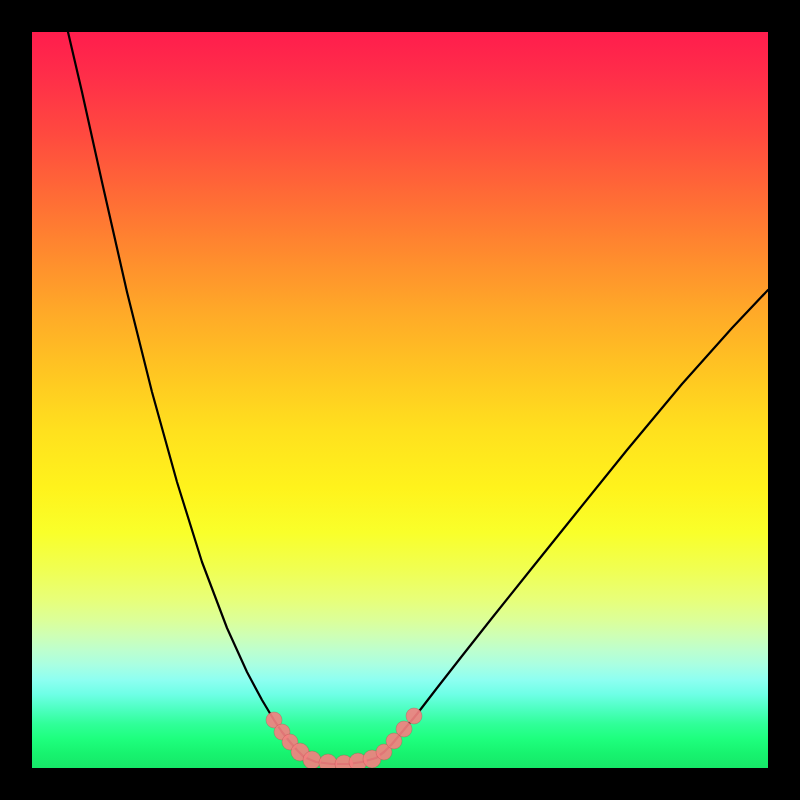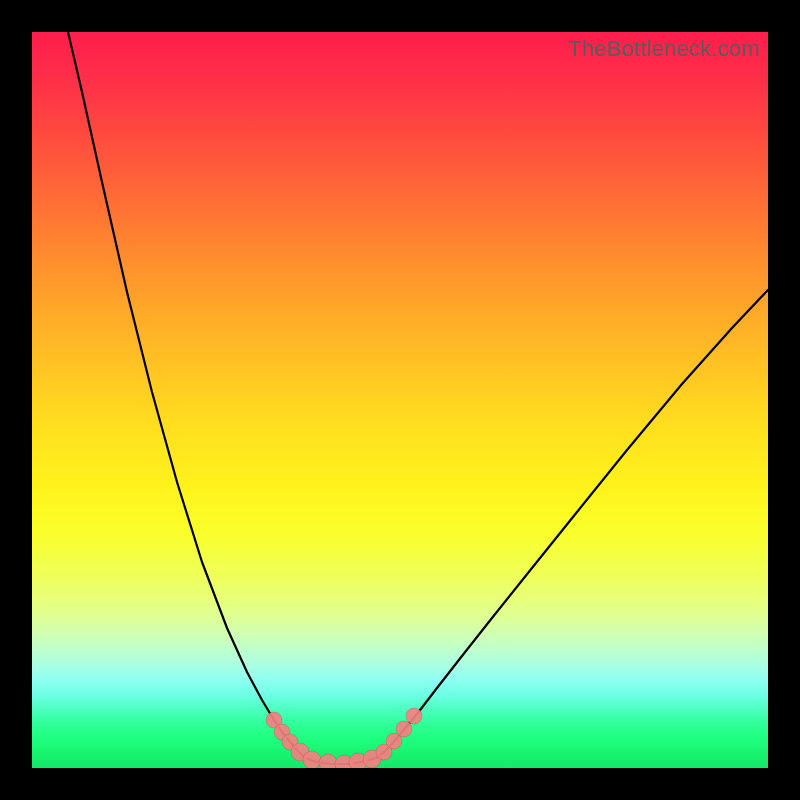--- a/index.html
+++ b/index.html
@@ -78,21 +78,20 @@
     stroke: rgba(170, 70, 70, 0.6);
     stroke-width: 0.5;
   }
 </style>
 </head>
 <body>
 
 <div class="frame">
   <div class="plot">
     <div class="gradient"></div>
-    <div class="watermark">TheBottleneck.com</div>
     <svg class="curve" viewBox="0 0 736 736" preserveAspectRatio="none">
       <path id="curve-path" fill="none" stroke="#000" stroke-width="2.2" stroke-linecap="round" stroke-linejoin="round" d="M 36 0 L 50 60 L 70 150 L 95 260 L 120 360 L 145 450 L 170 530 L 195 596 L 215 640 L 230 668 L 242 688 L 250 700 L 258 710 L 265 718 L 272 725 L 272 725 L 284 730 L 300 732 L 316 732 L 330 730 L 344 726 L 344 726 L 352 720 L 360 712 L 370 700 L 385 682 L 405 656 L 430 624 L 460 586 L 500 536 L 545 480 L 595 418 L 650 352 L 700 296 L 736 258"></path>
       <g id="marker-group">
           <circle cx="242" cy="688" r="8" class="dot"></circle>
           <circle cx="250" cy="700" r="8" class="dot"></circle>
           <circle cx="258" cy="710" r="8" class="dot"></circle>
           <circle cx="268" cy="720" r="9" class="dot"></circle>
           <circle cx="280" cy="728" r="9" class="dot"></circle>
           <circle cx="296" cy="731" r="9" class="dot"></circle>
           <circle cx="312" cy="732" r="9" class="dot"></circle>

